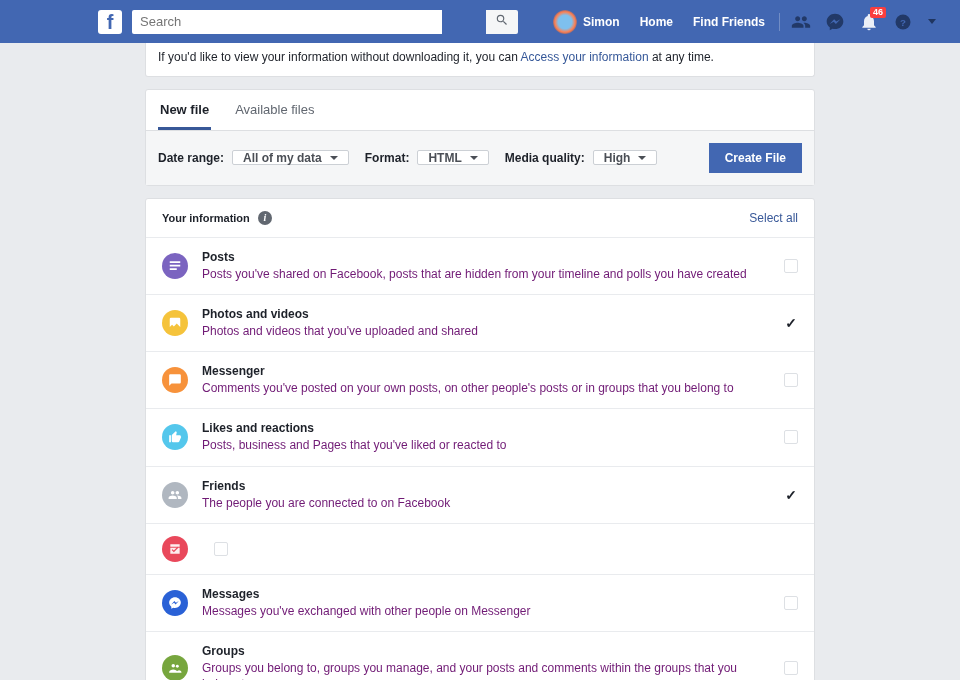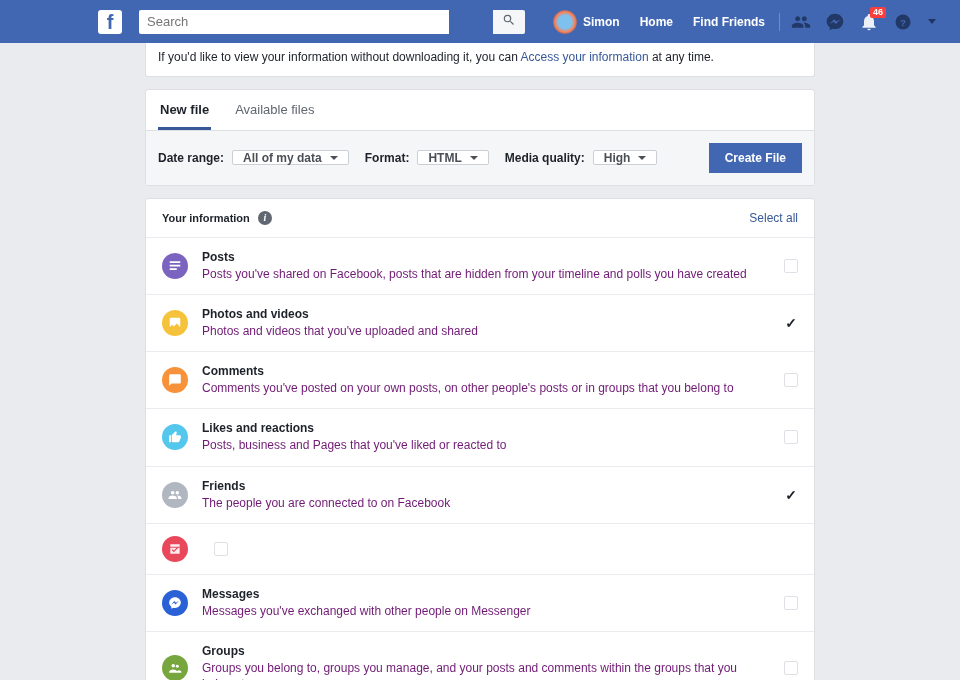--- a/index.html
+++ b/index.html
@@ -2,21 +2,21 @@
 <html><head>
 <meta charset="utf-8">
 <style>
   * { box-sizing: border-box; margin: 0; padding: 0; }
   body { font-family: Helvetica, Arial, sans-serif; background: #e9ebee; font-size: 12px; color: #1d2129; width: 960px; }
 
   
   .topbar { background: #4267b2; height: 43px; display: flex; align-items: center; padding: 0 16px; }
   .topbar-inner { width: 100%; display: flex; align-items: center; }
   .fb-logo { width: 24px; height: 24px; background: #fff; color: #4267b2; font-weight: bold; font-size: 20px; border-radius: 3px; display:flex; align-items:flex-end; justify-content:center; margin-left: 82px; line-height: 24px;}
-  .search-wrap { display:flex; align-items:center; margin-left: 17px; gap: 44px; }
+  .search-wrap { display:flex; align-items:center; margin-left: 10px; gap: 44px; }
   .search-input { width: 310px; height: 24px; border: none; padding: 0 8px; font-size: 13px; background:#fff; border-radius:2px 0 0 2px; }
   .search-btn { width: 32px; height: 24px; background: #f5f6f7; border: none; border-radius:0 2px 2px 0; display:flex; align-items:center; justify-content:center; cursor:pointer; }
   .topbar-spacer { flex:1; }
   .top-link { color:#fff; font-size:12px; font-weight:bold; padding: 0 10px; height:28px; display:flex; align-items:center; cursor:pointer; }
   .avatar-sm { width:24px; height:24px; border-radius:50%; margin-right:6px; object-fit:cover; background: radial-gradient(#7ec0ee 40%, #ff7f50 60%, #3b5998 80%);}
   .top-divider { width:1px; height:18px; background: rgba(255,255,255,0.25); margin: 0 4px; }
   .top-icon { width:22px; height:22px; color: #2b4272; margin: 0 6px; display:flex; align-items:center; justify-content:center; position:relative; cursor:pointer;}
   .top-icon svg { fill: #21345e; opacity: .9; }
   .top-icon.dark svg { fill: #1f3560; }
   .top-icon .badge { position:absolute; top:-4px; right:-6px; background:#fa3e3e; color:#fff; font-size:9px; font-weight:bold; border-radius:2px; padding:1px 3px; line-height:1; }
@@ -191,21 +191,21 @@
       <div class="row-check checked"></div>
     </div>
 
     <div class="row">
       <div class="row-icon bg-orange">
         <svg width="14" height="14" viewBox="0 0 24 24">
             <path d="M20 2H4a2 2 0 00-2 2v18l4-4h14a2 2 0 002-2V4a2 2 0 00-2-2z"></path>
           </svg>
       </div>
       <div class="row-text">
-        <div class="row-title">Comments</div>
+        <div class="row-title">Messenger</div>
         <div class="row-desc">Comments you've posted on your own posts, on other people's posts or in groups that you belong to</div>
       </div>
       <div class="row-check"></div>
     </div>
 
     <div class="row">
       <div class="row-icon bg-bluelt">
         <svg width="14" height="14" viewBox="0 0 24 24">
             <path d="M2 21h3V9H2v12zM22 11a2 2 0 00-2-2h-6l.95-4.57.03-.32a1.5 1.5 0 00-.44-1.06L13.17 2 7 8.17A2 2 0 006.41 9.6V19a2 2 0 002 2h9a2 2 0 001.86-1.27l3.02-7.05c.09-.23.13-.46.13-.68v-1z"></path>
           </svg>

